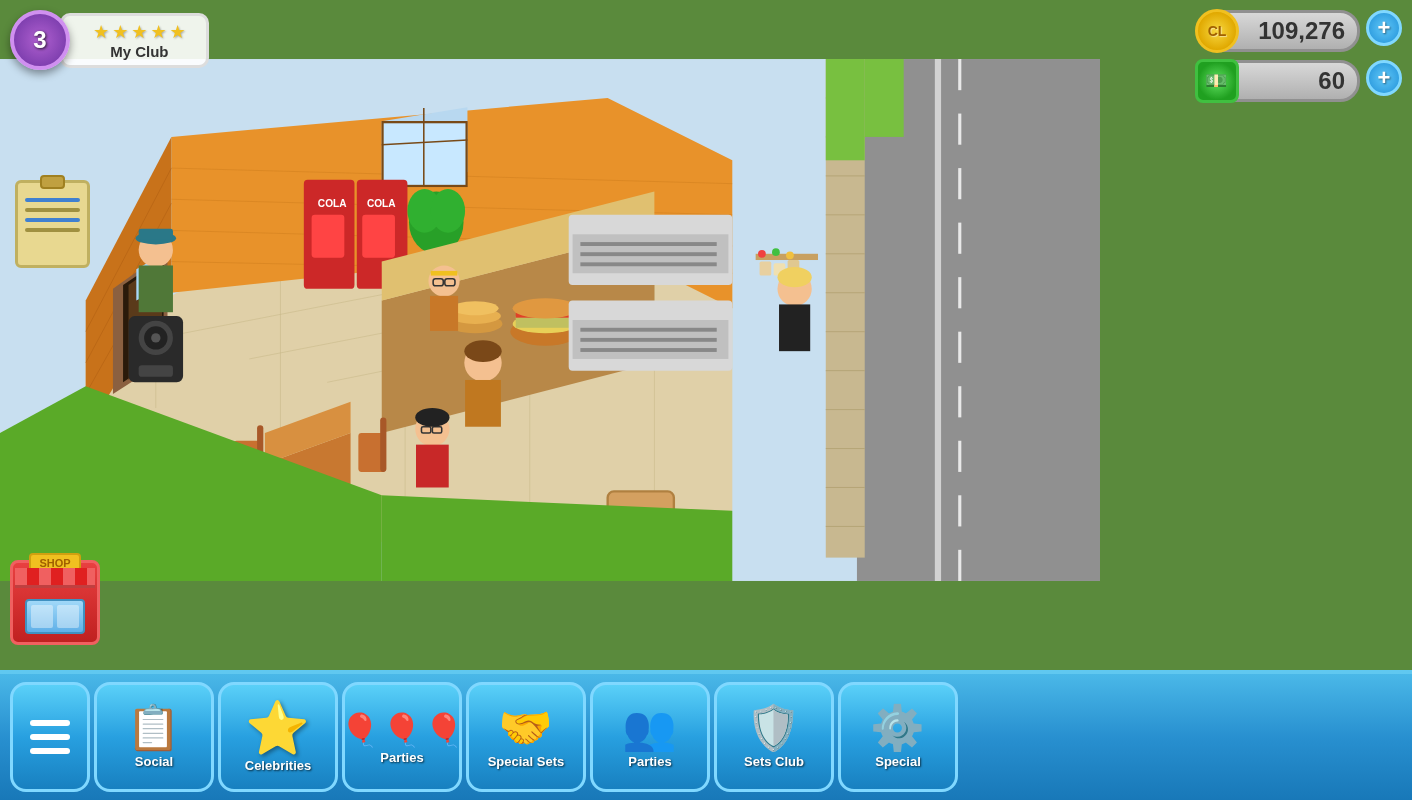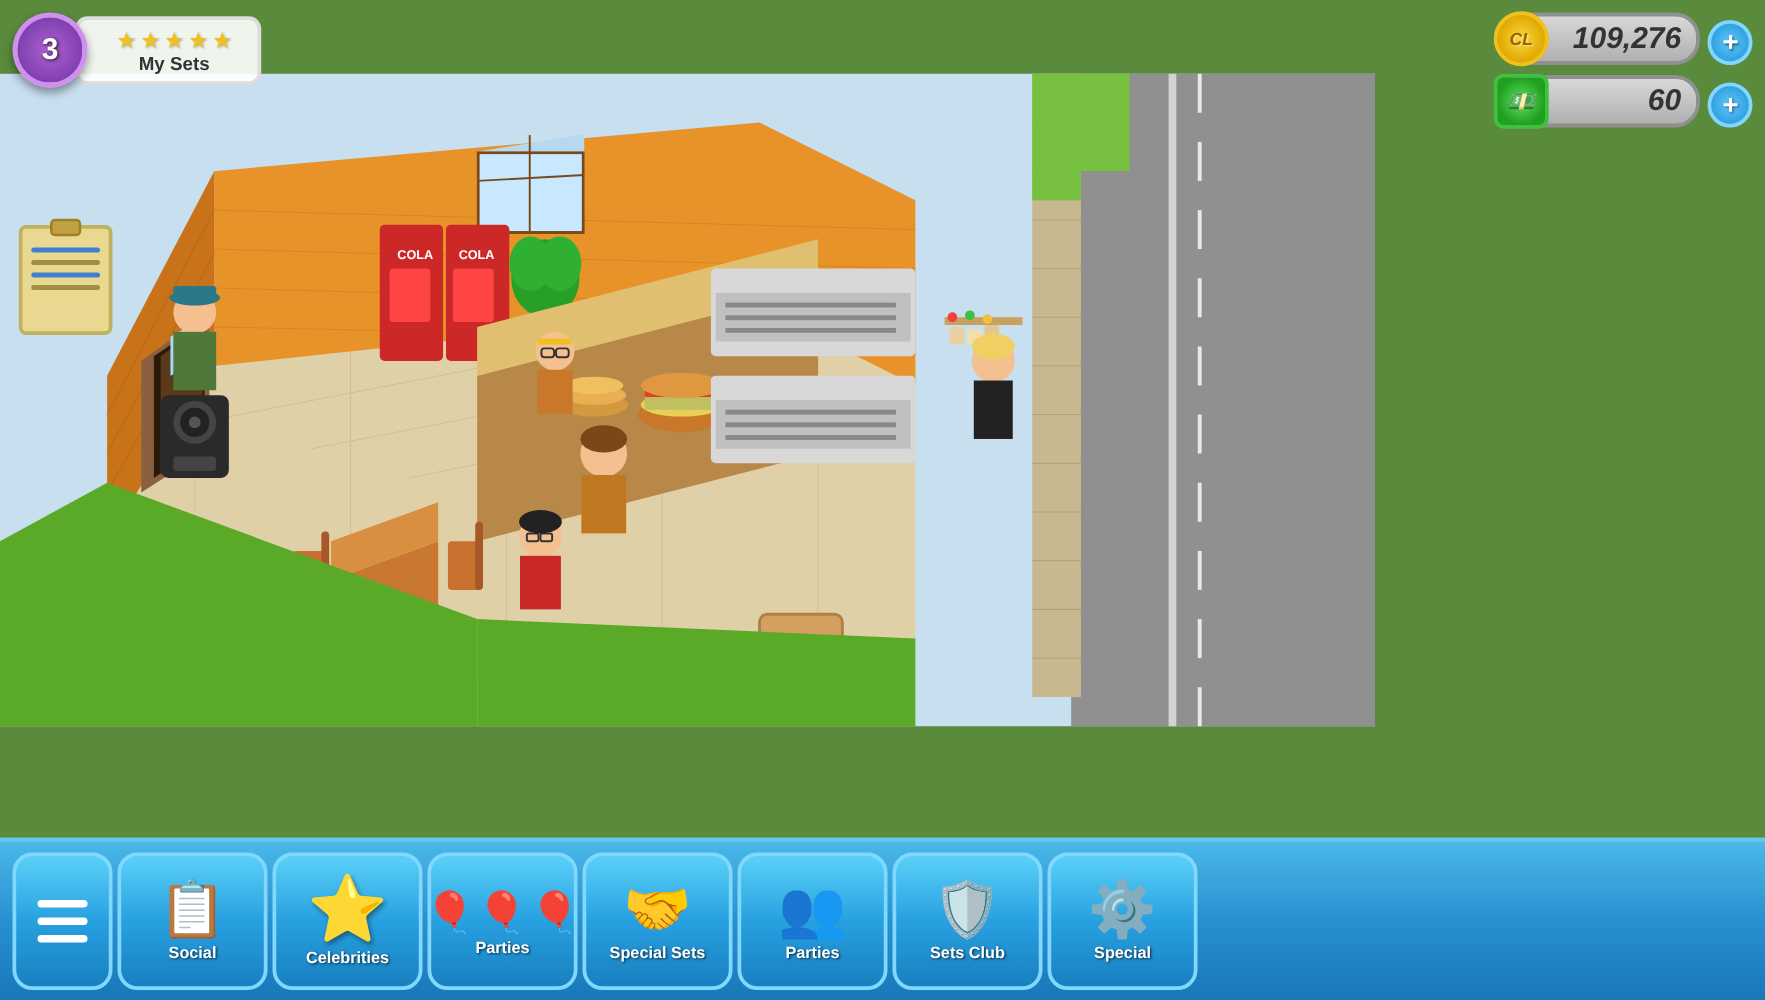--- a/index.html
+++ b/index.html
@@ -143,23 +143,22 @@
     #currency-panel {
       position: absolute;
       top: 10px; right: 10px;
       display: flex;
       flex-direction: column;
       gap: 8px;
     }
 
     .currency-row {
       display: flex;
-      align-items: flex-end;
+      align-items: flex-start;
       gap: 6px;
-      font-style: italic;
     }
 
     .currency-bar {
       background: linear-gradient(180deg, #d8d8d8 0%, #b0b0b0 100%);
       border: 3px solid #909090;
       border-radius: 20px;
       padding: 4px 12px 4px 40px;
       min-width: 160px;
       position: relative;
       display: flex;
@@ -556,21 +555,21 @@
   <div id="top-hud">
     <div id="level-badge">3</div>
     <div id="cafe-name-panel">
       <div class="stars-row">
         <span class="star">★</span>
         <span class="star">★</span>
         <span class="star">★</span>
         <span class="star">★</span>
         <span class="star">★</span>
       </div>
-      <span id="cafe-name-text">My Sets</span>
+      <span id="cafe-name-text">My Club</span>
     </div>
   </div>
 
   <div id="currency-panel">
     <div class="currency-row">
       <div class="currency-bar">
         <div class="coin-icon">
           <span>CL</span>
         </div>
         <span class="currency-amount">109,276</span>
@@ -589,20 +588,30 @@
   <div id="quest-btn">
     <div class="clipboard">
       <div class="clipboard-clip"></div>
       <div class="clipboard-line blue"></div>
       <div class="clipboard-line"></div>
       <div class="clipboard-line blue"></div>
       <div class="clipboard-line"></div>
     </div>
   </div>
 
+  <div id="shop-btn">
+    <div class="shop-building">
+      <span class="shop-label-tag">SHOP</span>
+      <div class="shop-awning"></div>
+      <div class="shop-window">
+        <div class="shop-window-pane"></div>
+        <div class="shop-window-pane"></div>
+      </div>
+    </div>
+  </div>
 
   <div id="toolbar">
 
     <div id="menu-btn">
       <div class="hamburger-line"></div>
       <div class="hamburger-line"></div>
       <div class="hamburger-line"></div>
     </div>
 
     <div class="toolbar-btn">

